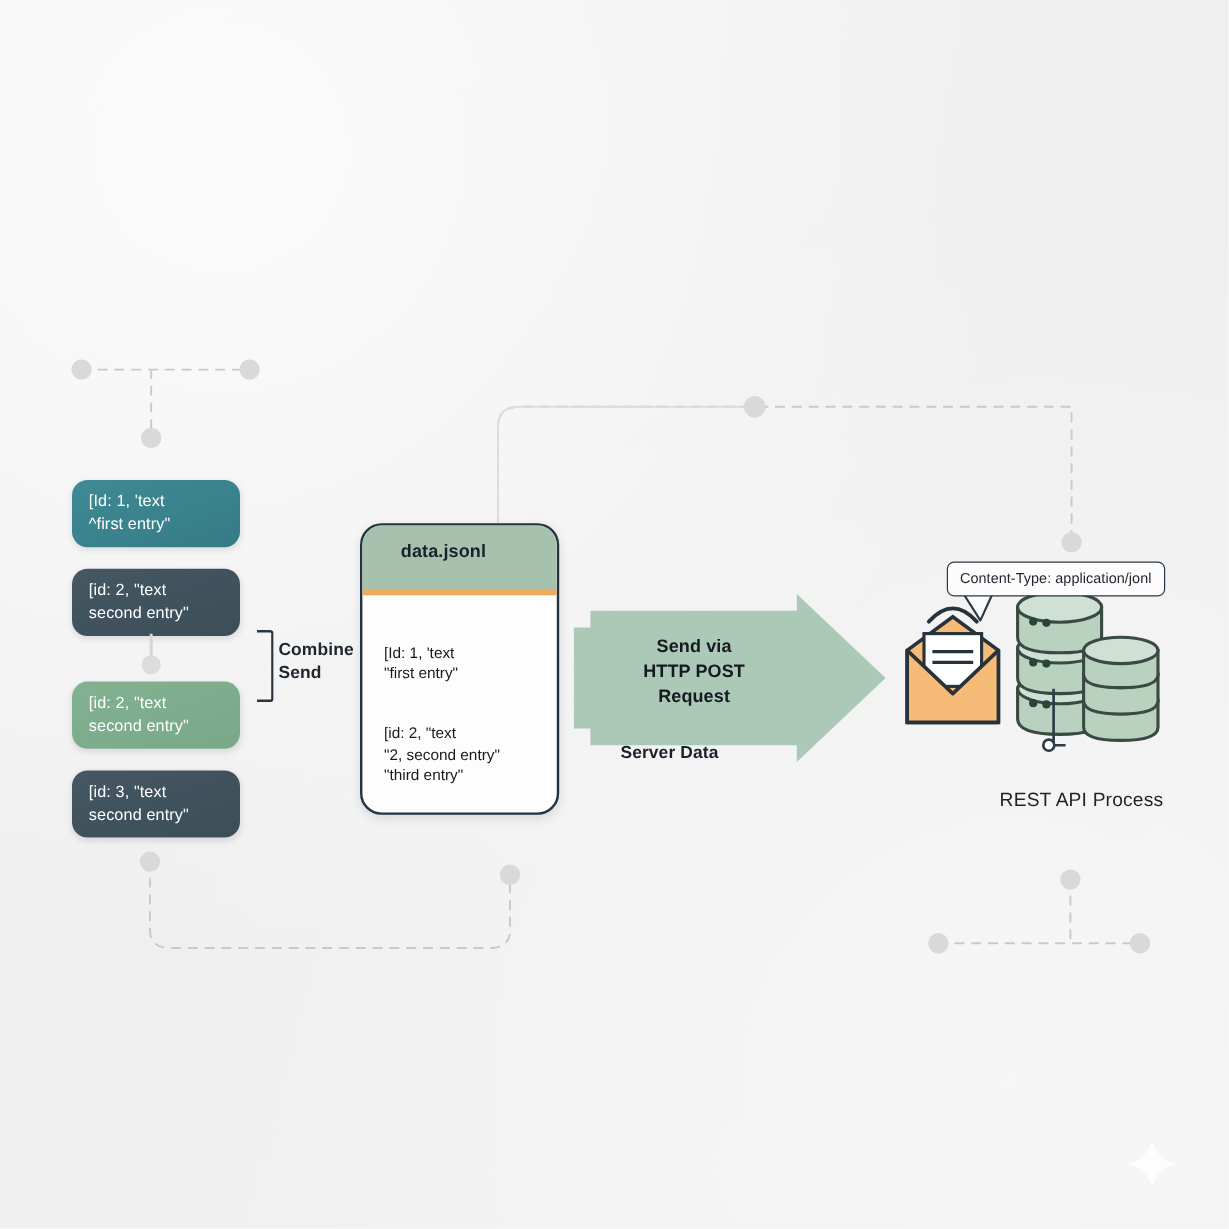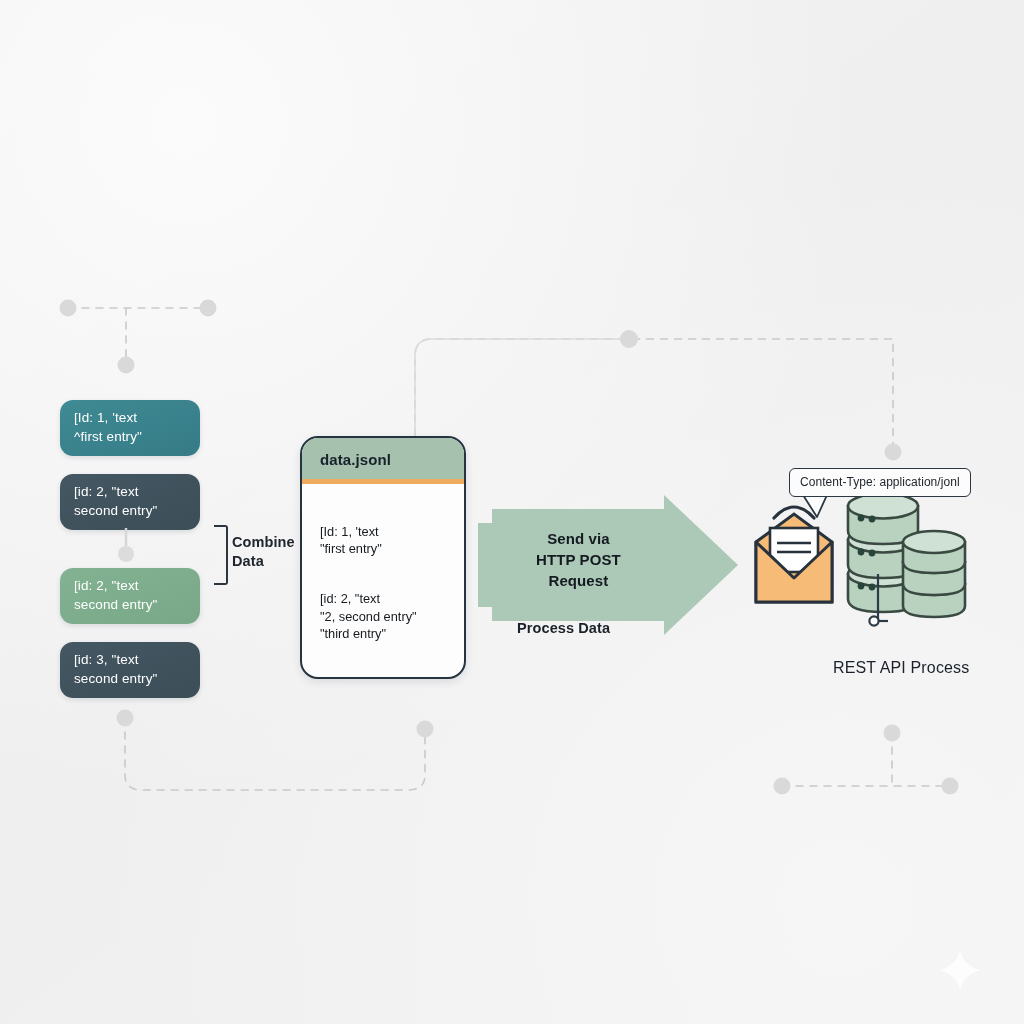--- a/index.html
+++ b/index.html
@@ -81,25 +81,25 @@
     top: 436px;
     width: 162px;
     height: 239px;
     border: 2.6px solid #243441;
     border-radius: 18px;
     background: #fdfdfd;
     box-shadow: 0 3px 8px rgba(40,50,60,0.12);
     overflow: hidden;
   }
   #jsonl-header {
-    height: 46px;
+    height: 58px;
     background: #a6c1ae;
     border-bottom: 5px solid #eeaa5f;
     box-sizing: border-box;
-    padding: 13px 0 0 18px;
+    padding: 13px 0 0 32px;
     font-size: 15px;
     font-weight: 700;
     color: #18222b;
     letter-spacing: 0.1px;
   }
   #jsonl-body {
     padding: 21px 10px 0 18px;
     font-size: 12.8px;
     line-height: 17.5px;
     color: #161b20;
@@ -220,40 +220,40 @@
   <div class="data-card card-slate" style="left:60px;  top:642px;">[id: 3, "text
 second entry"</div>
 
   <svg style="position:absolute;left:112px;top:528px;width:30px;height:54px;">
     <line x1="14" y1="0" x2="14" y2="20" stroke="#d5d5d5" stroke-width="2.4"></line>
     <circle cx="14" cy="26" r="8" fill="#dcdcdc"></circle>
   </svg>
 
   <div id="combine-bracket"></div>
   <div id="combine-label">Combine
-Data</div>
+Send</div>
 
   <div id="jsonl-card">
     <div id="jsonl-header">data.jsonl</div>
     <div id="jsonl-body">
       <div class="blk">[Id: 1, 'text
 "first entry"</div>
       <div class="blk">[id: 2, "text
 "2, second entry"
 "third entry"</div>
     </div>
   </div>
 
   <svg id="arrow-svg" viewBox="0 0 260 140" xmlns="http://www.w3.org/2000/svg">
     <path d="M0 28 L14 28 L14 14 L186 14 L186 0 L260 70 L186 140 L186 126 L14 126 L14 112 L0 112 Z" fill="#a8c6b3" opacity="0.95"></path>
   </svg>
   <div id="arrow-label">Send via
 HTTP POST
 Request</div>
-  <div id="process-label">Process Data</div>
+  <div id="process-label">Server Data</div>
 
   <svg id="server-svg" viewBox="0 0 232 175" xmlns="http://www.w3.org/2000/svg">
 
     <g fill="none" stroke="#27323c" stroke-width="3.2" stroke-linecap="round">
       <path d="M26 52 Q46 30 66 52"></path>
       <path d="M32 60 Q46 45 60 60"></path>
       <path d="M38.5 67 Q46 59.5 53.5 67"></path>
     </g>
 
     <g>

